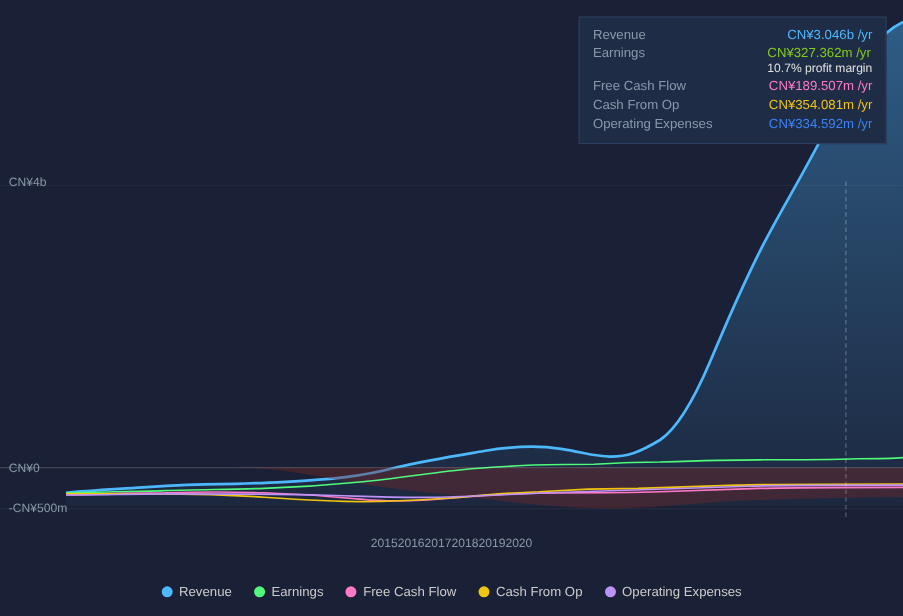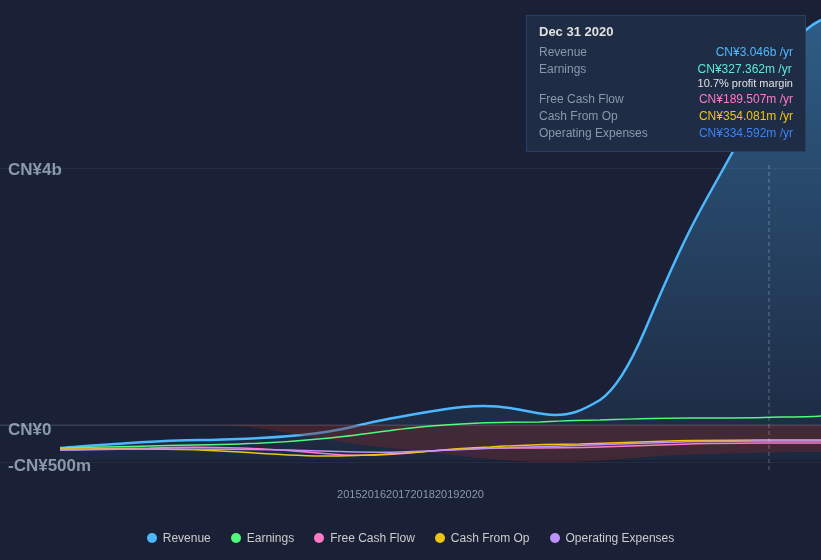--- a/index.html
+++ b/index.html
@@ -49,21 +49,21 @@
       color: #8899aa;
       min-width: 130px;
     }
 
     .tooltip-value {
       color: #4db8ff;
       text-align: left;
     }
 
     .tooltip-value.earnings {
-      color: #5eead4;
+      color: #84cc16;
     }
 
     .tooltip-value.freecash {
       color: #ff79c6;
     }
 
     .tooltip-value.cashfromop {
       color: #f1c40f;
     }
 
@@ -72,24 +72,23 @@
     }
 
     .profit-margin {
       color: #e0e0e0;
       font-size: 11px;
       margin-top: 1px;
     }
 
     .y-label {
       position: absolute;
-      font-size: 17px;
+      font-size: 11px;
       color: #8899aa;
       left: 8px;
-      font-weight: bold;
     }
 
     .y-label.top { top: 160px; }
     .y-label.zero { top: 420px; }
     .y-label.negative { top: 456px; }
 
     .grid-line {
       position: absolute;
       left: 0;
       right: 0;
@@ -133,21 +132,20 @@
       height: 10px;
       border-radius: 50%;
     }
   </style>
 </head>
 <body>
 
 <div class="chart-container">
 
   <div class="tooltip-box">
-    <div class="tooltip-date">Dec 31 2020</div>
 
     <div class="tooltip-row">
       <span class="tooltip-label">Revenue</span>
       <div>
         <span class="tooltip-value" style="color:#4db8ff">CN¥3.046b /yr</span>
       </div>
     </div>
 
     <div class="tooltip-row">
       <span class="tooltip-label">Earnings</span>

